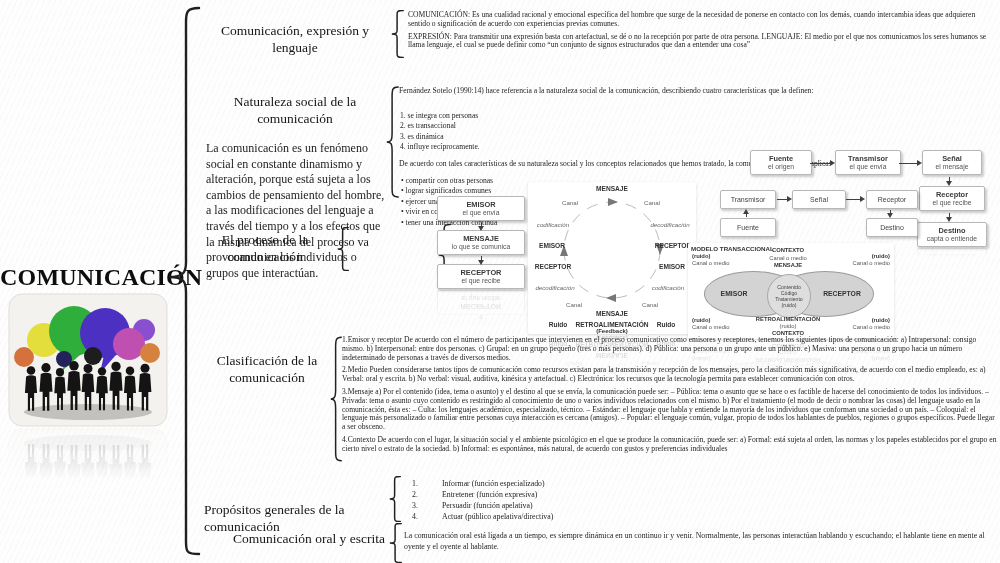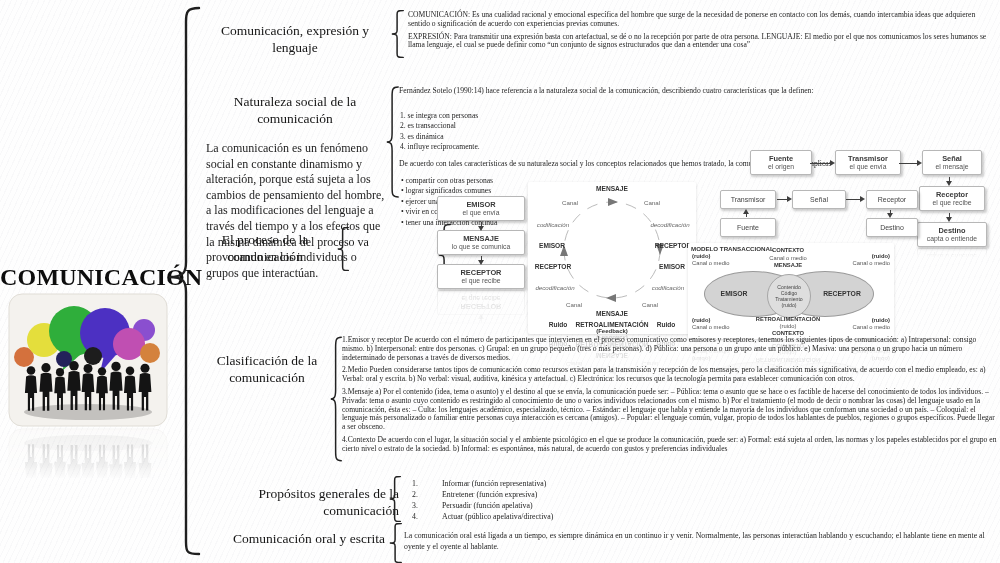--- a/index.html
+++ b/index.html
@@ -92,21 +92,21 @@
   </div>
 
   <svg class="brace" style="left:163px;top:6px;" width="38" height="550" viewBox="0 0 38 550">
     <path d="M36 2 C24 2 23 6 23 16 L23 256 C23 266 21 271 6 271 C21 271 23 276 23 286 L23 536 C23 546 24 548 36 548" fill="none" stroke="#1f1f1f" stroke-width="2.4" stroke-linecap="round" vector-effect="non-scaling-stroke"></path>
   </svg>
 
   <div class="heading" style="left:204px;top:22px;width:182px;">Comunicación, expresión y lenguaje</div>
   <div class="heading" style="left:204px;top:93px;width:182px;">Naturaleza social de la comunicación</div>
   <div class="heading" style="left:194px;top:231px;width:142px;">El proceso de la comunicación</div>
   <div class="heading" style="left:198px;top:352px;width:138px;">Clasificación de la comunicación</div>
-  <div class="heading left" style="left:204px;top:485px;width:195px;text-align:right;">Propósitos generales de la comunicación</div>
+  <div class="heading left" style="left:204px;top:501px;width:195px;">Propósitos generales de la comunicación</div>
   <div class="heading left" style="left:204px;top:530px;width:210px;text-align:center;">Comunicación oral y escrita</div>
 
   <svg class="brace" style="left:391px;top:10px;" width="13" height="48" viewBox="0 0 16 100" preserveAspectRatio="none">
       <path d="M15 1 C8 1 7.5 3 7.5 9 L7.5 42 C7.5 48 6.5 50 1 50 C6.5 50 7.5 52 7.5 58 L7.5 91 C7.5 97 8 99 15 99" fill="none" stroke="#222" stroke-width="1.5" stroke-linecap="round" vector-effect="non-scaling-stroke"></path>
     </svg>
   <svg class="brace" style="left:386px;top:86px;" width="13" height="112" viewBox="0 0 16 100" preserveAspectRatio="none">
       <path d="M15 1 C8 1 7.5 3 7.5 9 L7.5 42 C7.5 48 6.5 50 1 50 C6.5 50 7.5 52 7.5 58 L7.5 91 C7.5 97 8 99 15 99" fill="none" stroke="#222" stroke-width="1.5" stroke-linecap="round" vector-effect="non-scaling-stroke"></path>
     </svg>
   <svg class="brace" style="left:337px;top:227px;" width="12" height="44" viewBox="0 0 16 100" preserveAspectRatio="none">
       <path d="M15 1 C8 1 7.5 3 7.5 9 L7.5 42 C7.5 48 6.5 50 1 50 C6.5 50 7.5 52 7.5 58 L7.5 91 C7.5 97 8 99 15 99" fill="none" stroke="#222" stroke-width="1.5" stroke-linecap="round" vector-effect="non-scaling-stroke"></path>
@@ -258,21 +258,21 @@
   </div>
 
   <div class="tblock" style="left:342px;top:336px;width:658px;">
     <p>1.Emisor y receptor De acuerdo con el número de participantes que intervienen en el proceso comunicativo como emisores y receptores, tenemos los siguientes tipos de comunicación: a) Intrapersonal: consigo mismo. b) Interpersonal: entre dos personas. c) Grupal: en un grupo pequeño (tres o más personas). d) Pública: una persona o un grupo ante un público. e) Masiva: una persona o un grupo hacia un número indeterminado de personas a través de diversos medios.</p>
     <p>2.Medio Pueden considerarse tantos tipos de comunicación como recursos existan para la transmisión y recepción de los mensajes, pero la clasificación más significativa, de acuerdo con el medio empleado, es: a) Verbal: oral y escrita. b) No verbal: visual, auditiva, kinésica y artefactual. c) Electrónica: los recursos que la tecnología permita para establecer comunicación con otros.</p>
     <p>3.Mensaje a) Por el contenido (idea, tema o asunto) y el destino al que se envía, la comunicación puede ser: – Pública: tema o asunto que se hace o es factible de hacerse del conocimiento de todos los individuos. – Privada: tema o asunto cuyo contenido es restringido al conocimiento de uno o varios individuos relacionados con el mismo. b) Por el tratamiento (el modo de decir o nombrar las cosas) del lenguaje usado en la comunicación, ésta es: – Culta: los lenguajes académico, especializado, técnico. – Estándar: el lenguaje que habla y entiende la mayoría de los individuos que conforman una sociedad o un país. – Coloquial: el lenguaje más personalizado o familiar entre personas cuya interacción es cercana (amigos). – Popular: el lenguaje común, vulgar, propio de todos los hablantes de pueblos, regiones o grupos específicos. Puede llegar a ser obsceno.</p>
     <p>4.Contexto De acuerdo con el lugar, la situación social y el ambiente psicológico en el que se produce la comunicación, puede ser: a) Formal: está sujeta al orden, las normas y los papeles establecidos por el grupo en cierto nivel o estrato de la sociedad. b) Informal: es espontánea, más natural, de acuerdo con gustos y preferencias individuales</p>
   </div>
 
   <ol class="plist" style="left:412px;top:478px;">
-    <li>Informar (función representativa)</li>
+    <li>Informar (función especializado)</li>
     <li>Entretener (función expresiva)</li>
     <li>Persuadir (función apelativa)</li>
     <li>Actuar (público apelativa/directiva)</li>
   </ol>
 
   <div class="tblock" style="left:404px;top:531px;width:590px;font-size:7.8px;line-height:1.4;">La comunicación oral está ligada a un tiempo, es siempre dinámica en un continuo ir y venir. Normalmente, las personas interactúan hablando y escuchando; el hablante tiene en mente al oyente y el oyente al hablante.</div>
 
 </div>
 
 </body></html>

